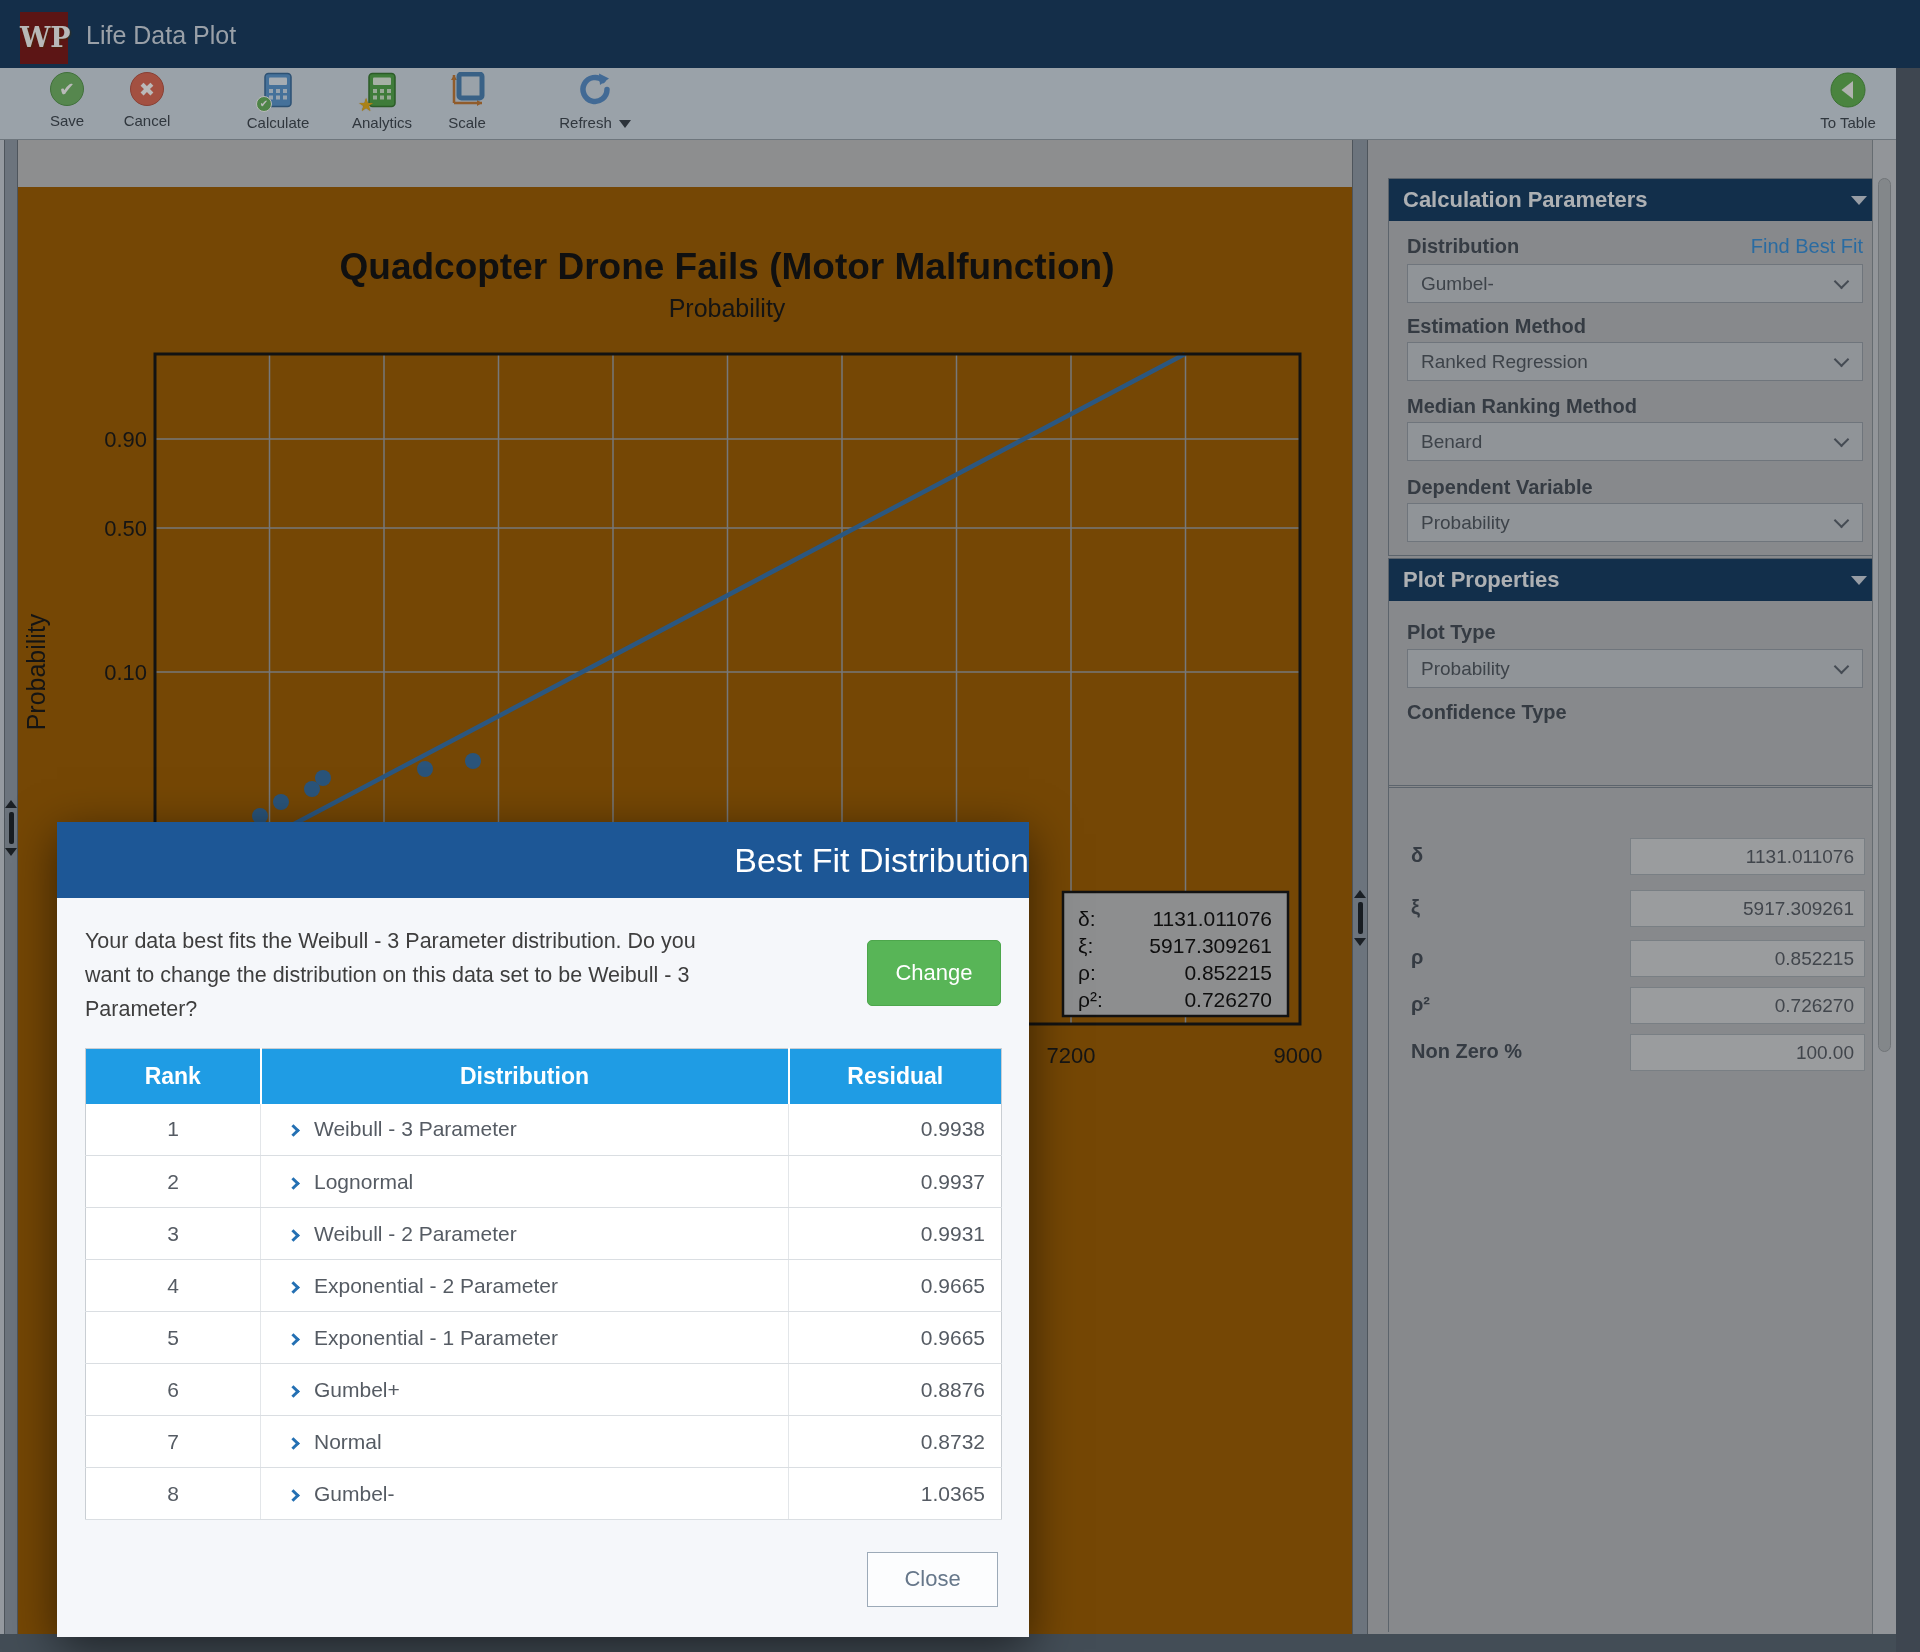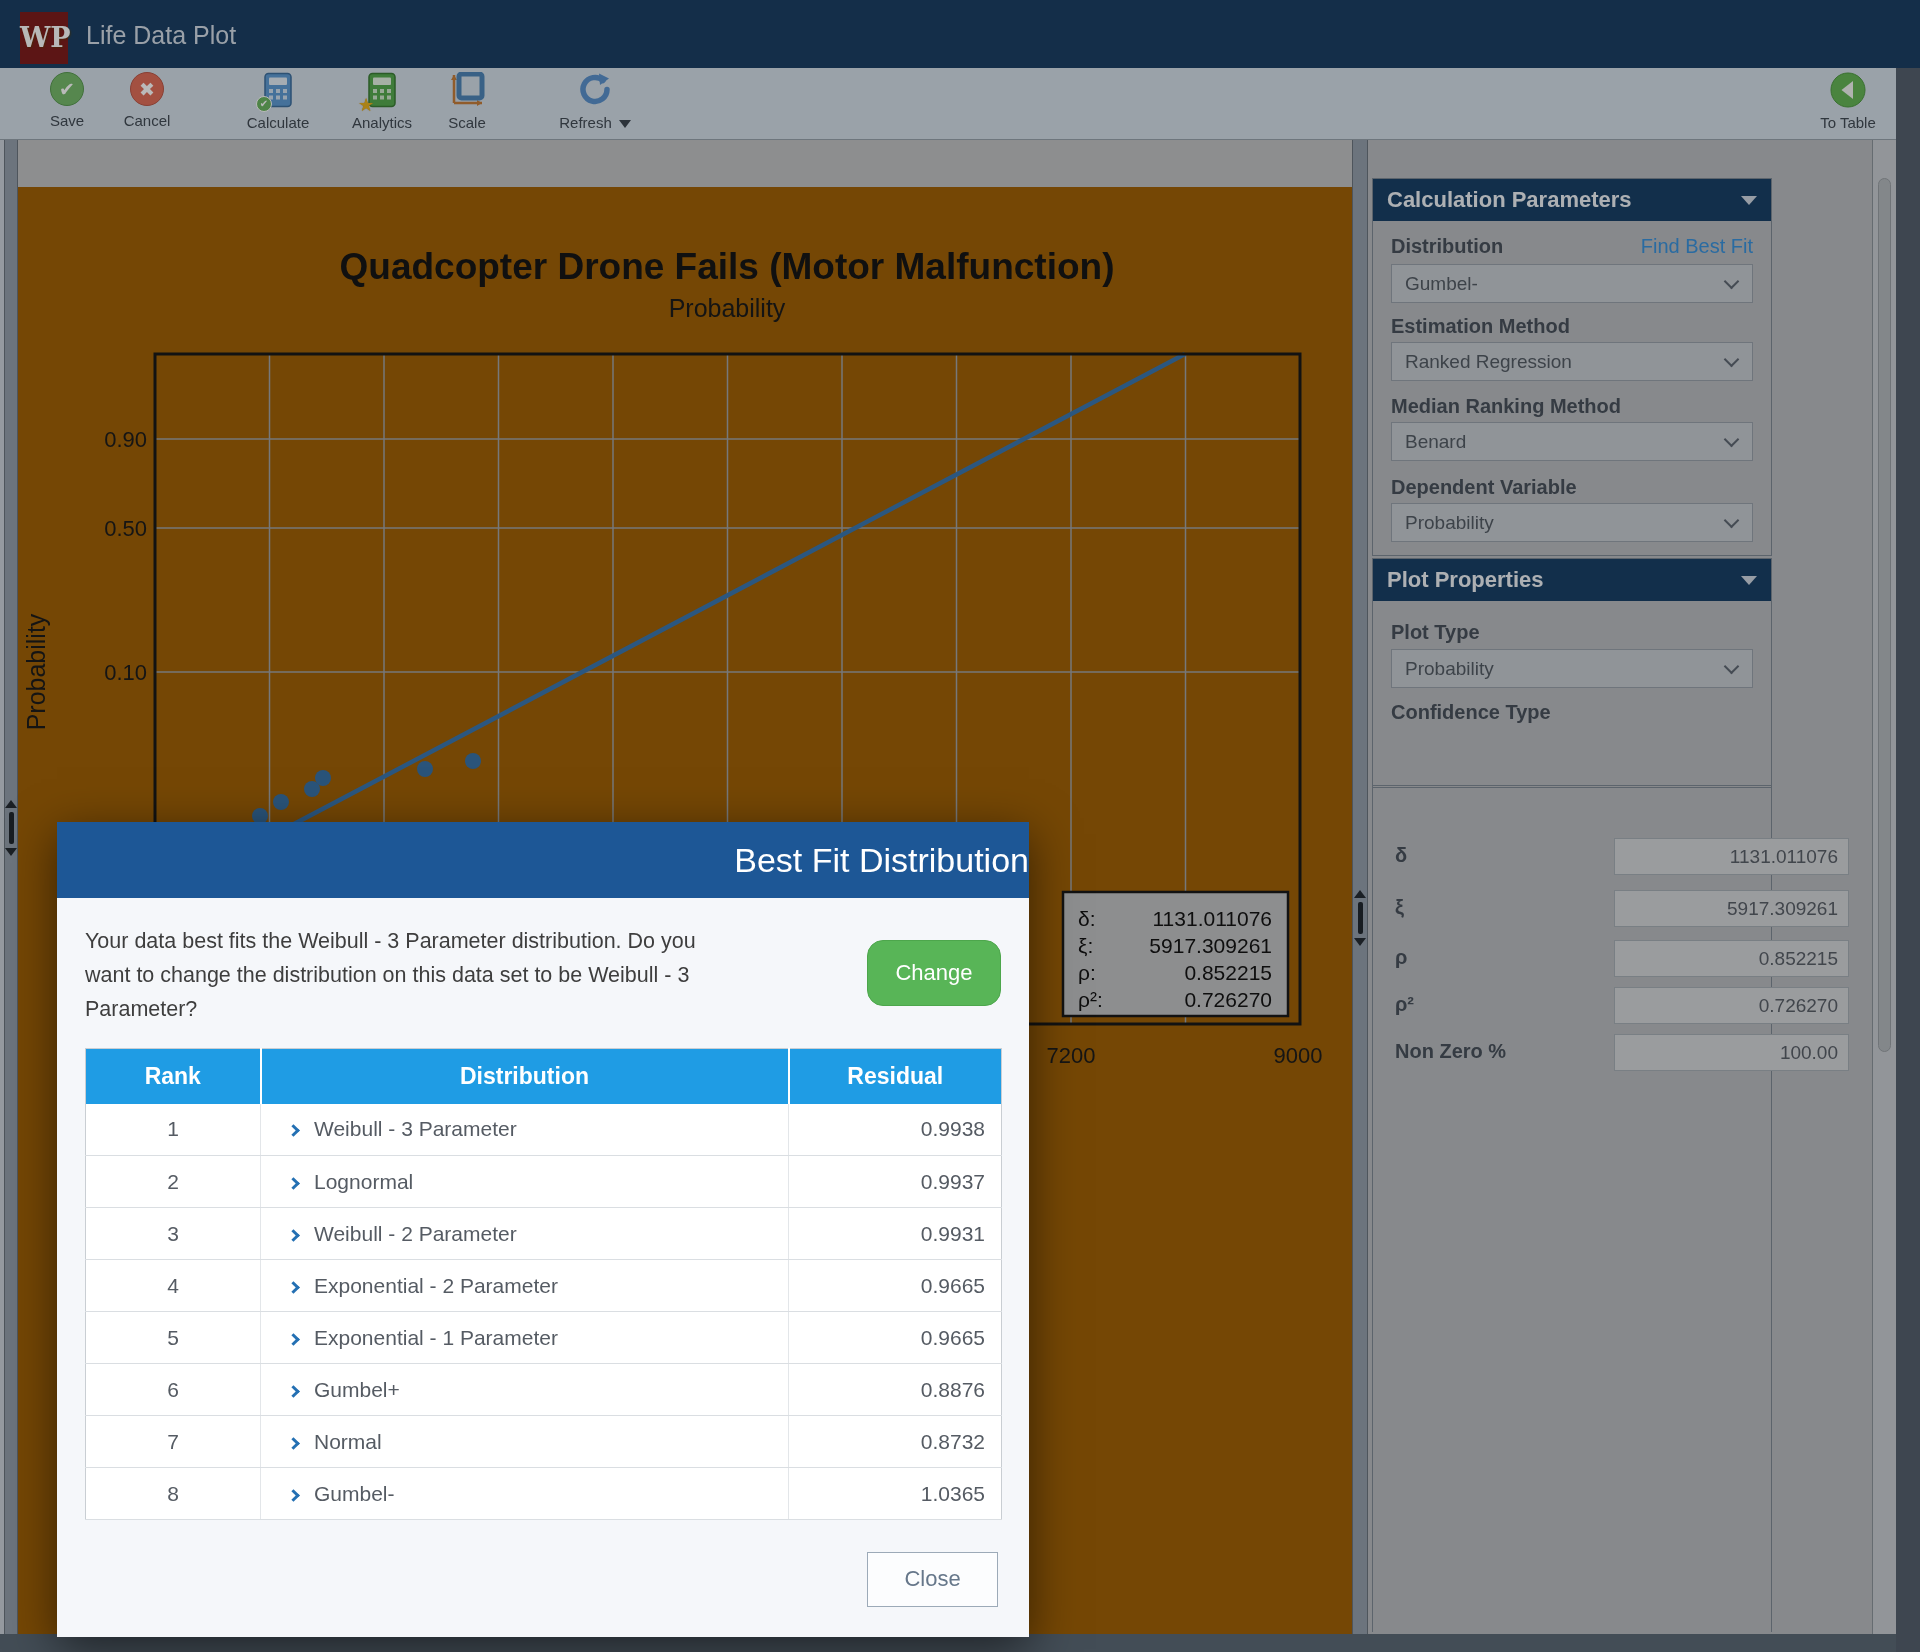--- a/index.html
+++ b/index.html
@@ -38,21 +38,21 @@
   .tri-down { width:0; height:0; border-left:6px solid transparent; border-right:6px solid transparent; border-top:8px solid #262c33; margin:4px auto 0; }
   .grip-bar { width:5px; height:32px; background:#22282f; border-radius:2px; margin:0 auto; }
 
   .chart-region { position:absolute; left:18px; top:0; width:1334px; height:1494px; background:#a16207;margin-top:47px; }
 
   .mid-splitter { left:1352px; width:16px; }
   .left-splitter { left:4px; width:14px; }
 
   
   .right-panel { position:absolute; left:1368px; top:0; width:504px; height:1494px; background:#b9bcc0; }
-  .section { position:absolute; left:4px; width:400px; border:1px solid #7f8a95; }
+  .section { position:absolute; left:20px; width:494px; border:1px solid #7f8a95; }
   .sec-head { position:absolute; left:0; top:0; width:100%; height:42px; background:#1a4168; color:#eef2f6;
               font-size:22px; font-weight:bold; line-height:42px; padding-left:14px; }
   .sec-caret { position:absolute; right:14px; top:17px; width:0; height:0;
                border-left:8px solid transparent; border-right:8px solid transparent; border-top:9px solid #cfd8e2; }
   .fld-label { position:absolute; left:18px; font-size:20px; font-weight:bold; color:#49525c; }
   .link { position:absolute; right:18px; font-size:20px; color:#3a93dd; cursor:pointer; }
   .selectbox { position:absolute; left:18px; right:18px; height:39px; background:#c6cbd1; border:1px solid #99a1ab;
                font-size:19px; color:#545c65; line-height:37px; padding-left:13px; cursor:pointer; }
   .sel-chev { position:absolute; right:15px; top:11px; width:11px; height:11px;
               border-right:2.5px solid #5f6873; border-bottom:2.5px solid #5f6873; transform:rotate(45deg); }
@@ -69,21 +69,21 @@
   
   .dim { position:absolute; inset:0; background:rgba(0,0,0,0.27); z-index:10; pointer-events:none; }
 
   
   .modal { position:absolute; left:57px; top:822px; width:972px; height:815px; background:#f5f7fa; z-index:20;
            box-shadow:0 12px 45px rgba(0,0,0,0.55); }
   .modal-head { position:absolute; left:0; top:0; width:100%; height:76px; background:#1d5796; color:#fff;
                 font-size:34px; font-weight:500; text-align:right; line-height:76px; }
   .modal-msg { position:absolute; left:28px; top:102px; width:648px; font-size:21.5px; line-height:34px; color:#3e3e3e; }
   .btn-change { position:absolute; left:810px; top:118px; width:134px; height:66px; background:#58b557; border:1px solid #4da64c;
-                border-radius:16px; color:#fff; font-size:22px; text-align:center; line-height:64px; cursor:pointer; }
+                border-radius:5px; color:#fff; font-size:22px; text-align:center; line-height:64px; cursor:pointer; }
   .fit-table { position:absolute; left:28px; top:226px; width:916px; border-collapse:collapse; table-layout:fixed;
                border:1px solid #c9ced3; }
   .fit-table thead th { background:#1f9ce4; color:#fff; font-size:23px; font-weight:bold; height:55px; border-left:2px solid #fff; }
   .fit-table thead th:first-child { border-left:none; }
   .fit-table tbody td { background:#fff; height:52px; font-size:21px; color:#555b63; border-bottom:1px solid #dadee2;
                         border-left:1px solid #e3e6e9; }
   .fit-table tbody td:first-child { border-left:none; text-align:center; }
   .td-dist { padding-left:28px; }
   .td-res { text-align:right; padding-right:16px; }
   .row-chev { display:inline-block; width:9px; height:9px; border-top:3px solid #2470b3; border-right:3px solid #2470b3;

